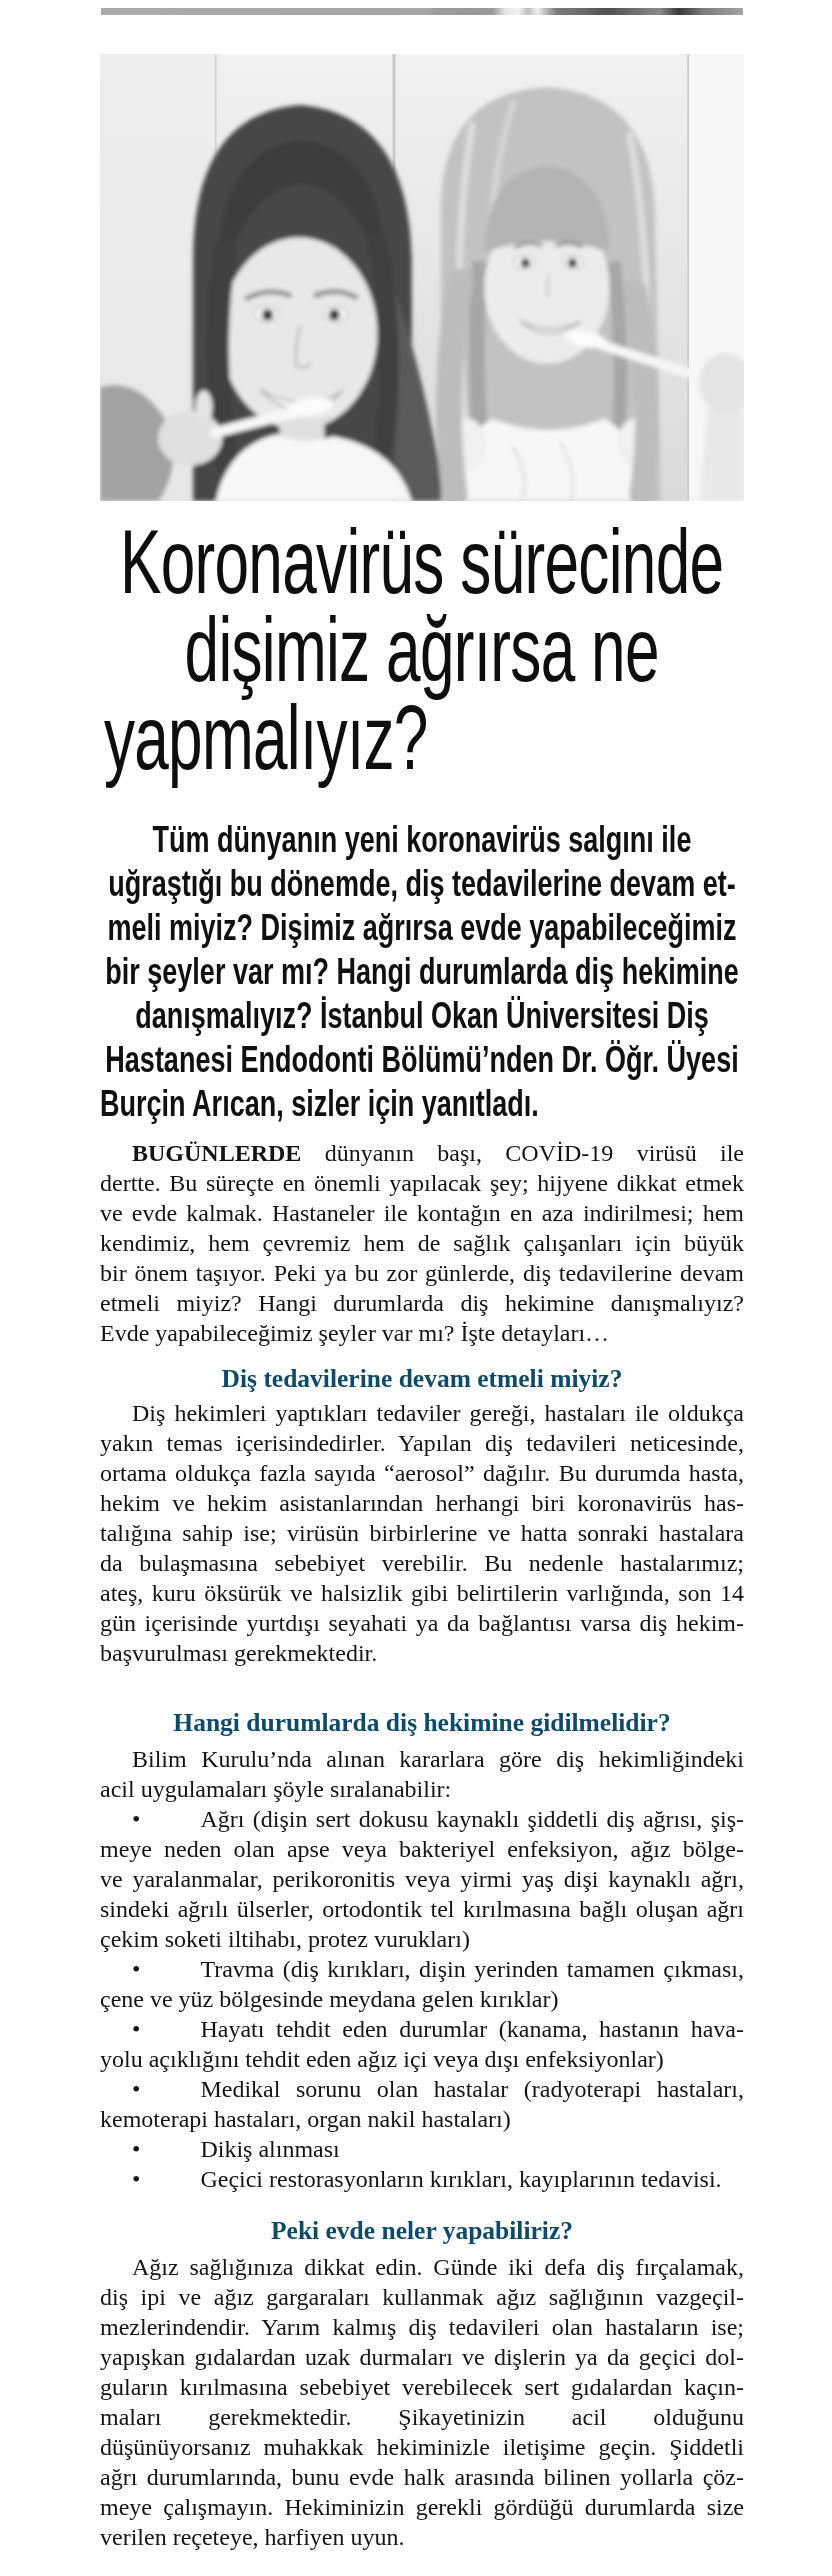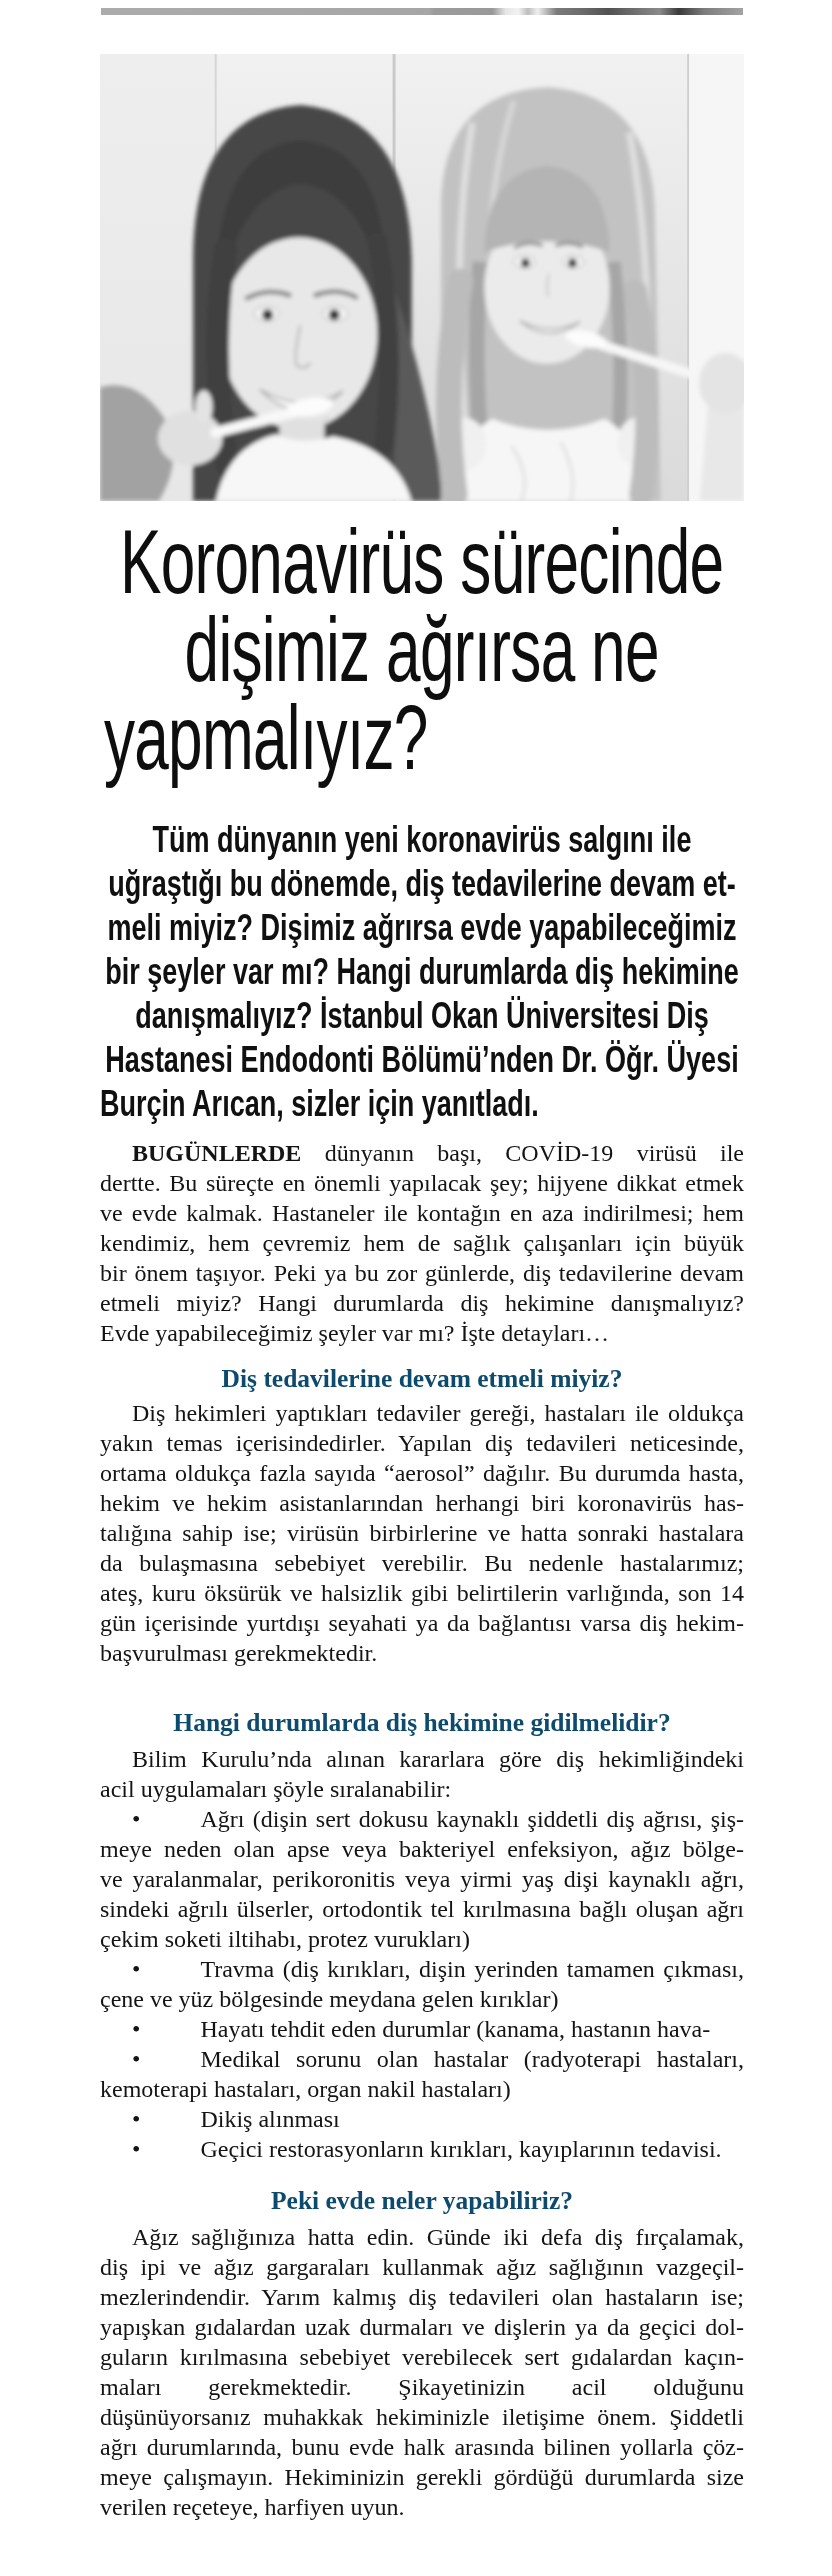--- a/index.html
+++ b/index.html
@@ -224,42 +224,43 @@
           <div class="line">ve yaralanmalar, perikoronitis veya yirmi yaş dişi kaynaklı ağrı,</div>
           <div class="line">sindeki ağrılı ülserler, ortodontik tel kırılmasına bağlı oluşan ağrı</div>
           <div class="line">çekim soketi iltihabı, protez vurukları)</div>
         </div>
         <div class="bullet">
           <div class="line">•   Travma (diş kırıkları, dişin yerinden tamamen çıkması,</div>
           <div class="line">çene ve yüz bölgesinde meydana gelen kırıklar)</div>
         </div>
         <div class="bullet">
           <div class="line">•   Hayatı tehdit eden durumlar (kanama, hastanın hava-</div>
+          <div class="line">yolu açıklığını tehdit eden ağız içi veya dışı enfeksiyonlar)</div>
         </div>
         <div class="bullet">
           <div class="line">•   Medikal sorunu olan hastalar (radyoterapi hastaları,</div>
           <div class="line">kemoterapi hastaları, organ nakil hastaları)</div>
         </div>
         <div class="bullet">
           <div class="line">•   Dikiş alınması</div>
         </div>
         <div class="bullet">
           <div class="line">•   Geçici restorasyonların kırıkları, kayıplarının tedavisi.</div>
         </div>
       </div>
 
     <div class="section-heading h-last" data-bind="article.section3.heading">Peki evde neler yapabiliriz?</div>
     <div class="body-para" data-bind-lines="article.section3.lines">
-        <div class="line">Ağız sağlığınıza hatta edin. Günde iki defa diş fırçalamak,</div>
+        <div class="line">Ağız sağlığınıza dikkat edin. Günde iki defa diş fırçalamak,</div>
         <div class="line">diş ipi ve ağız gargaraları kullanmak ağız sağlığının vazgeçil-</div>
         <div class="line">mezlerindendir. Yarım kalmış diş tedavileri olan hastaların ise;</div>
         <div class="line">yapışkan gıdalardan uzak durmaları ve dişlerin ya da geçici dol-</div>
         <div class="line">guların kırılmasına sebebiyet verebilecek sert gıdalardan kaçın-</div>
         <div class="line">maları gerekmektedir. Şikayetinizin acil olduğunu</div>
-        <div class="line">düşünüyorsanız muhakkak hekiminizle iletişime önem. Şiddetli</div>
+        <div class="line">düşünüyorsanız muhakkak hekiminizle iletişime geçin. Şiddetli</div>
         <div class="line">ağrı durumlarında, bunu evde halk arasında bilinen yollarla çöz-</div>
         <div class="line">meye çalışmayın. Hekiminizin gerekli gördüğü durumlarda size</div>
         <div class="line">verilen reçeteye, harfiyen uyun.</div>
       </div>
 
   </div>
 </div>
 
 
 </body></html>

